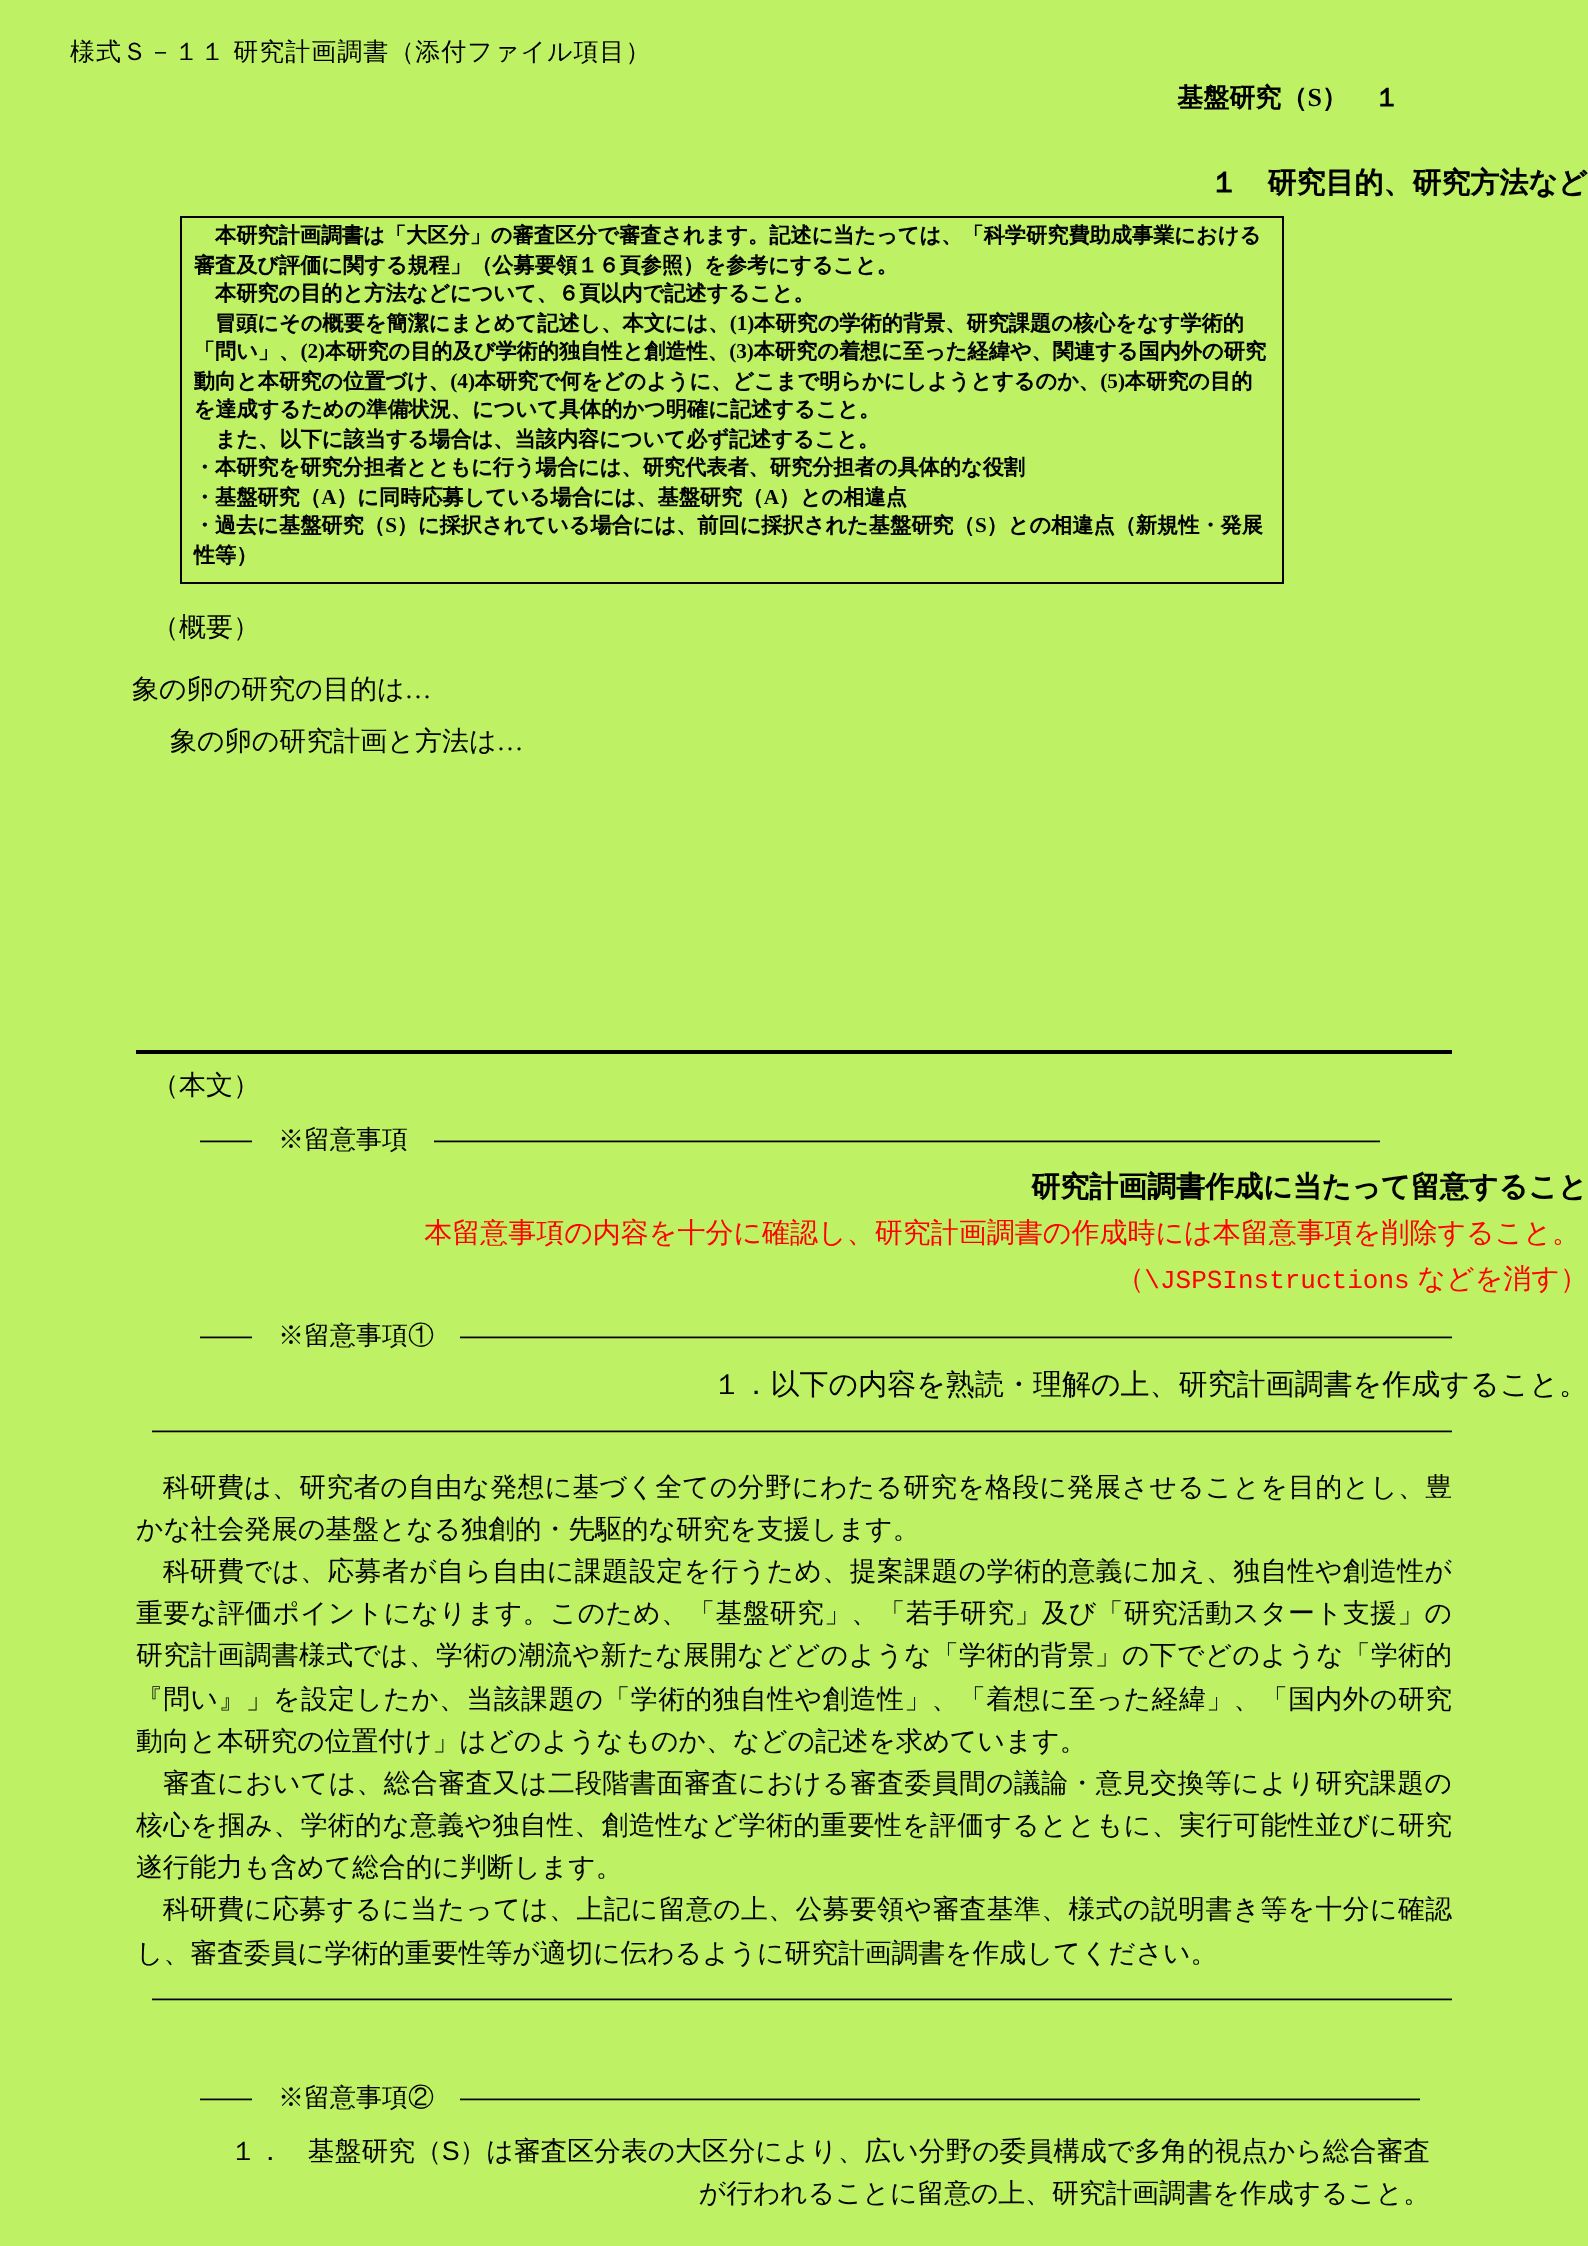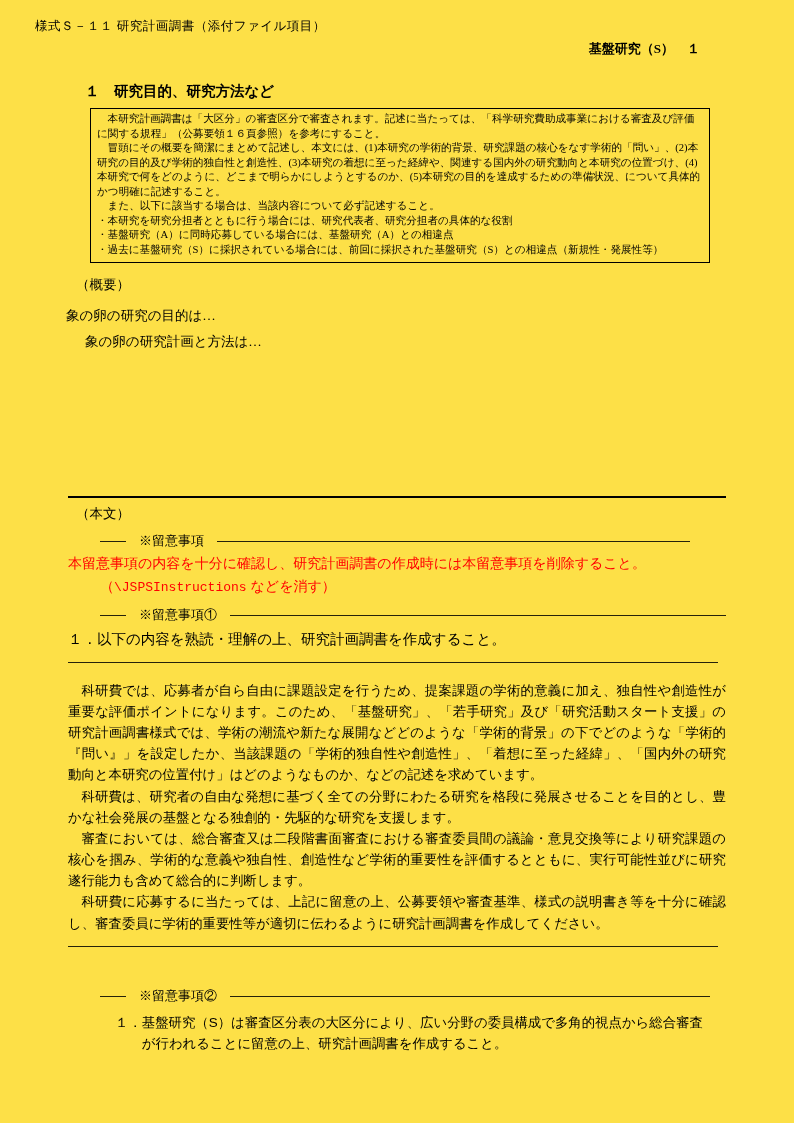--- a/index.html
+++ b/index.html
@@ -1,52 +1,53 @@
 <!DOCTYPE html>
 <html><head>
 <meta charset="utf-8">
 <style>
   html, body { margin: 0; padding: 0; background: #e8e8e8; }
   .page {
     position: relative;
     width: 794px;
     height: 1123px;
     margin: 0 auto;
-    background: #fde047;
+    background: #bef264;
     overflow: hidden;
     box-sizing: border-box;
     color: #000;
     font-family: "Liberation Serif", serif;
   }
-  .sans { font-family: "Liberation Sans", sans-serif; }
+  .sans { font-family: "Liberation Sans", sans-serif; text-align: right; }
 
   .form-id {
     margin: 18px 0 0 35px;
     font-size: 12.5px;
     letter-spacing: 0.5px;
   }
   .category {
     margin: 5px 94px 0 0;
     text-align: right;
     font-size: 13px;
     font-weight: bold;
   }
   .section-title {
     margin: 24px 0 0 85px;
     font-size: 14.5px;
     font-weight: bold;
   }
   .instruction-box {
     margin: 7px 0 0 90px;
-    width: 620px;
+    width: 552px;
     box-sizing: border-box;
     border: 1.5px solid #000;
     padding: 3px 6px 5px 6px;
     font-size: 10.6px;
     line-height: 1.37;
+    font-weight: bold;
   }
   .box-p { margin: 0; text-indent: 1em; }
   .box-bullet { margin: 0; }
 
   .overview-label { margin: 13px 0 0 76px; font-size: 13.5px; }
   .overview-line1 { margin: 13px 0 0 66px; font-size: 13.5px; }
   .overview-line2 { margin: 8px 0 0 85px; font-size: 13.5px; }
 
   .rule {
     border: none;
@@ -99,48 +100,50 @@
 
 <div class="page">
 
   <div class="form-id">様式Ｓ－１１ 研究計画調書（添付ファイル項目）</div>
   <div class="category">基盤研究（S）　１</div>
 
   <div class="section-title sans">１　研究目的、研究方法など</div>
 
   <div class="instruction-box">
     <p class="box-p">本研究計画調書は「大区分」の審査区分で審査されます。記述に当たっては、「科学研究費助成事業における審査及び評価に関する規程」（公募要領１６頁参照）を参考にすること。</p>
+    <p class="box-p">本研究の目的と方法などについて、６頁以内で記述すること。</p>
     <p class="box-p">冒頭にその概要を簡潔にまとめて記述し、本文には、(1)本研究の学術的背景、研究課題の核心をなす学術的「問い」、(2)本研究の目的及び学術的独自性と創造性、(3)本研究の着想に至った経緯や、関連する国内外の研究動向と本研究の位置づけ、(4)本研究で何をどのように、どこまで明らかにしようとするのか、(5)本研究の目的を達成するための準備状況、について具体的かつ明確に記述すること。</p>
     <p class="box-p">また、以下に該当する場合は、当該内容について必ず記述すること。</p>
     <p class="box-bullet">・本研究を研究分担者とともに行う場合には、研究代表者、研究分担者の具体的な役割</p>
     <p class="box-bullet">・基盤研究（A）に同時応募している場合には、基盤研究（A）との相違点</p>
     <p class="box-bullet">・過去に基盤研究（S）に採択されている場合には、前回に採択された基盤研究（S）との相違点（新規性・発展性等）</p>
   </div>
 
   <div class="overview-label">（概要）</div>
   <div class="overview-line1">象の卵の研究の目的は…</div>
   <div class="overview-line2">象の卵の研究計画と方法は…</div>
 
   <hr class="rule">
 
   <div class="honbun-label">（本文）</div>
 
   <div class="dash-line note-header sans">――　※留意事項　――――――――――――――――――――――――――――――――――――――――</div>
+  <div class="note-title sans">研究計画調書作成に当たって留意すること</div>
 
   <div class="warning w1 sans" style="color: rgb(255, 0, 0);">本留意事項の内容を十分に確認し、研究計画調書の作成時には本留意事項を削除すること。</div>
   <div class="warning w2 sans" style="color: rgb(255, 0, 0);"><span>（</span><span class="code">\JSPSInstructions</span><span> などを消す）</span></div>
 
   <div class="dash-line note1-header sans">――　※留意事項①　――――――――――――――――――――――――――――――――――――――――</div>
   <div class="note1-title sans">１．以下の内容を熟読・理解の上、研究計画調書を作成すること。</div>
 
   <div class="dash-line divider d1 sans">――――――――――――――――――――――――――――――――――――――――――――――――――</div>
 
   <div class="body-paragraphs sans">
+    <p>科研費は、研究者の自由な発想に基づく全ての分野にわたる研究を格段に発展させることを目的とし、豊かな社会発展の基盤となる独創的・先駆的な研究を支援します。</p>
     <p>科研費では、応募者が自ら自由に課題設定を行うため、提案課題の学術的意義に加え、独自性や創造性が重要な評価ポイントになります。このため、「基盤研究」、「若手研究」及び「研究活動スタート支援」の研究計画調書様式では、学術の潮流や新たな展開などどのような「学術的背景」の下でどのような「学術的『問い』」を設定したか、当該課題の「学術的独自性や創造性」、「着想に至った経緯」、「国内外の研究動向と本研究の位置付け」はどのようなものか、などの記述を求めています。</p>
-    <p>科研費は、研究者の自由な発想に基づく全ての分野にわたる研究を格段に発展させることを目的とし、豊かな社会発展の基盤となる独創的・先駆的な研究を支援します。</p>
     <p>審査においては、総合審査又は二段階書面審査における審査委員間の議論・意見交換等により研究課題の核心を掴み、学術的な意義や独自性、創造性など学術的重要性を評価するとともに、実行可能性並びに研究遂行能力も含めて総合的に判断します。</p>
     <p>科研費に応募するに当たっては、上記に留意の上、公募要領や審査基準、様式の説明書き等を十分に確認し、審査委員に学術的重要性等が適切に伝わるように研究計画調書を作成してください。</p>
   </div>
 
   <div class="dash-line divider d2 sans">――――――――――――――――――――――――――――――――――――――――――――――――――</div>
 
   <div class="dash-line note2-header sans">――　※留意事項②　――――――――――――――――――――――――――――――――――――――――</div>
   <div class="note2-item sans">
     <span class="num">１．</span>
     <span class="txt">基盤研究（S）は審査区分表の大区分により、広い分野の委員構成で多角的視点から総合審査が行われることに留意の上、研究計画調書を作成すること。</span>

